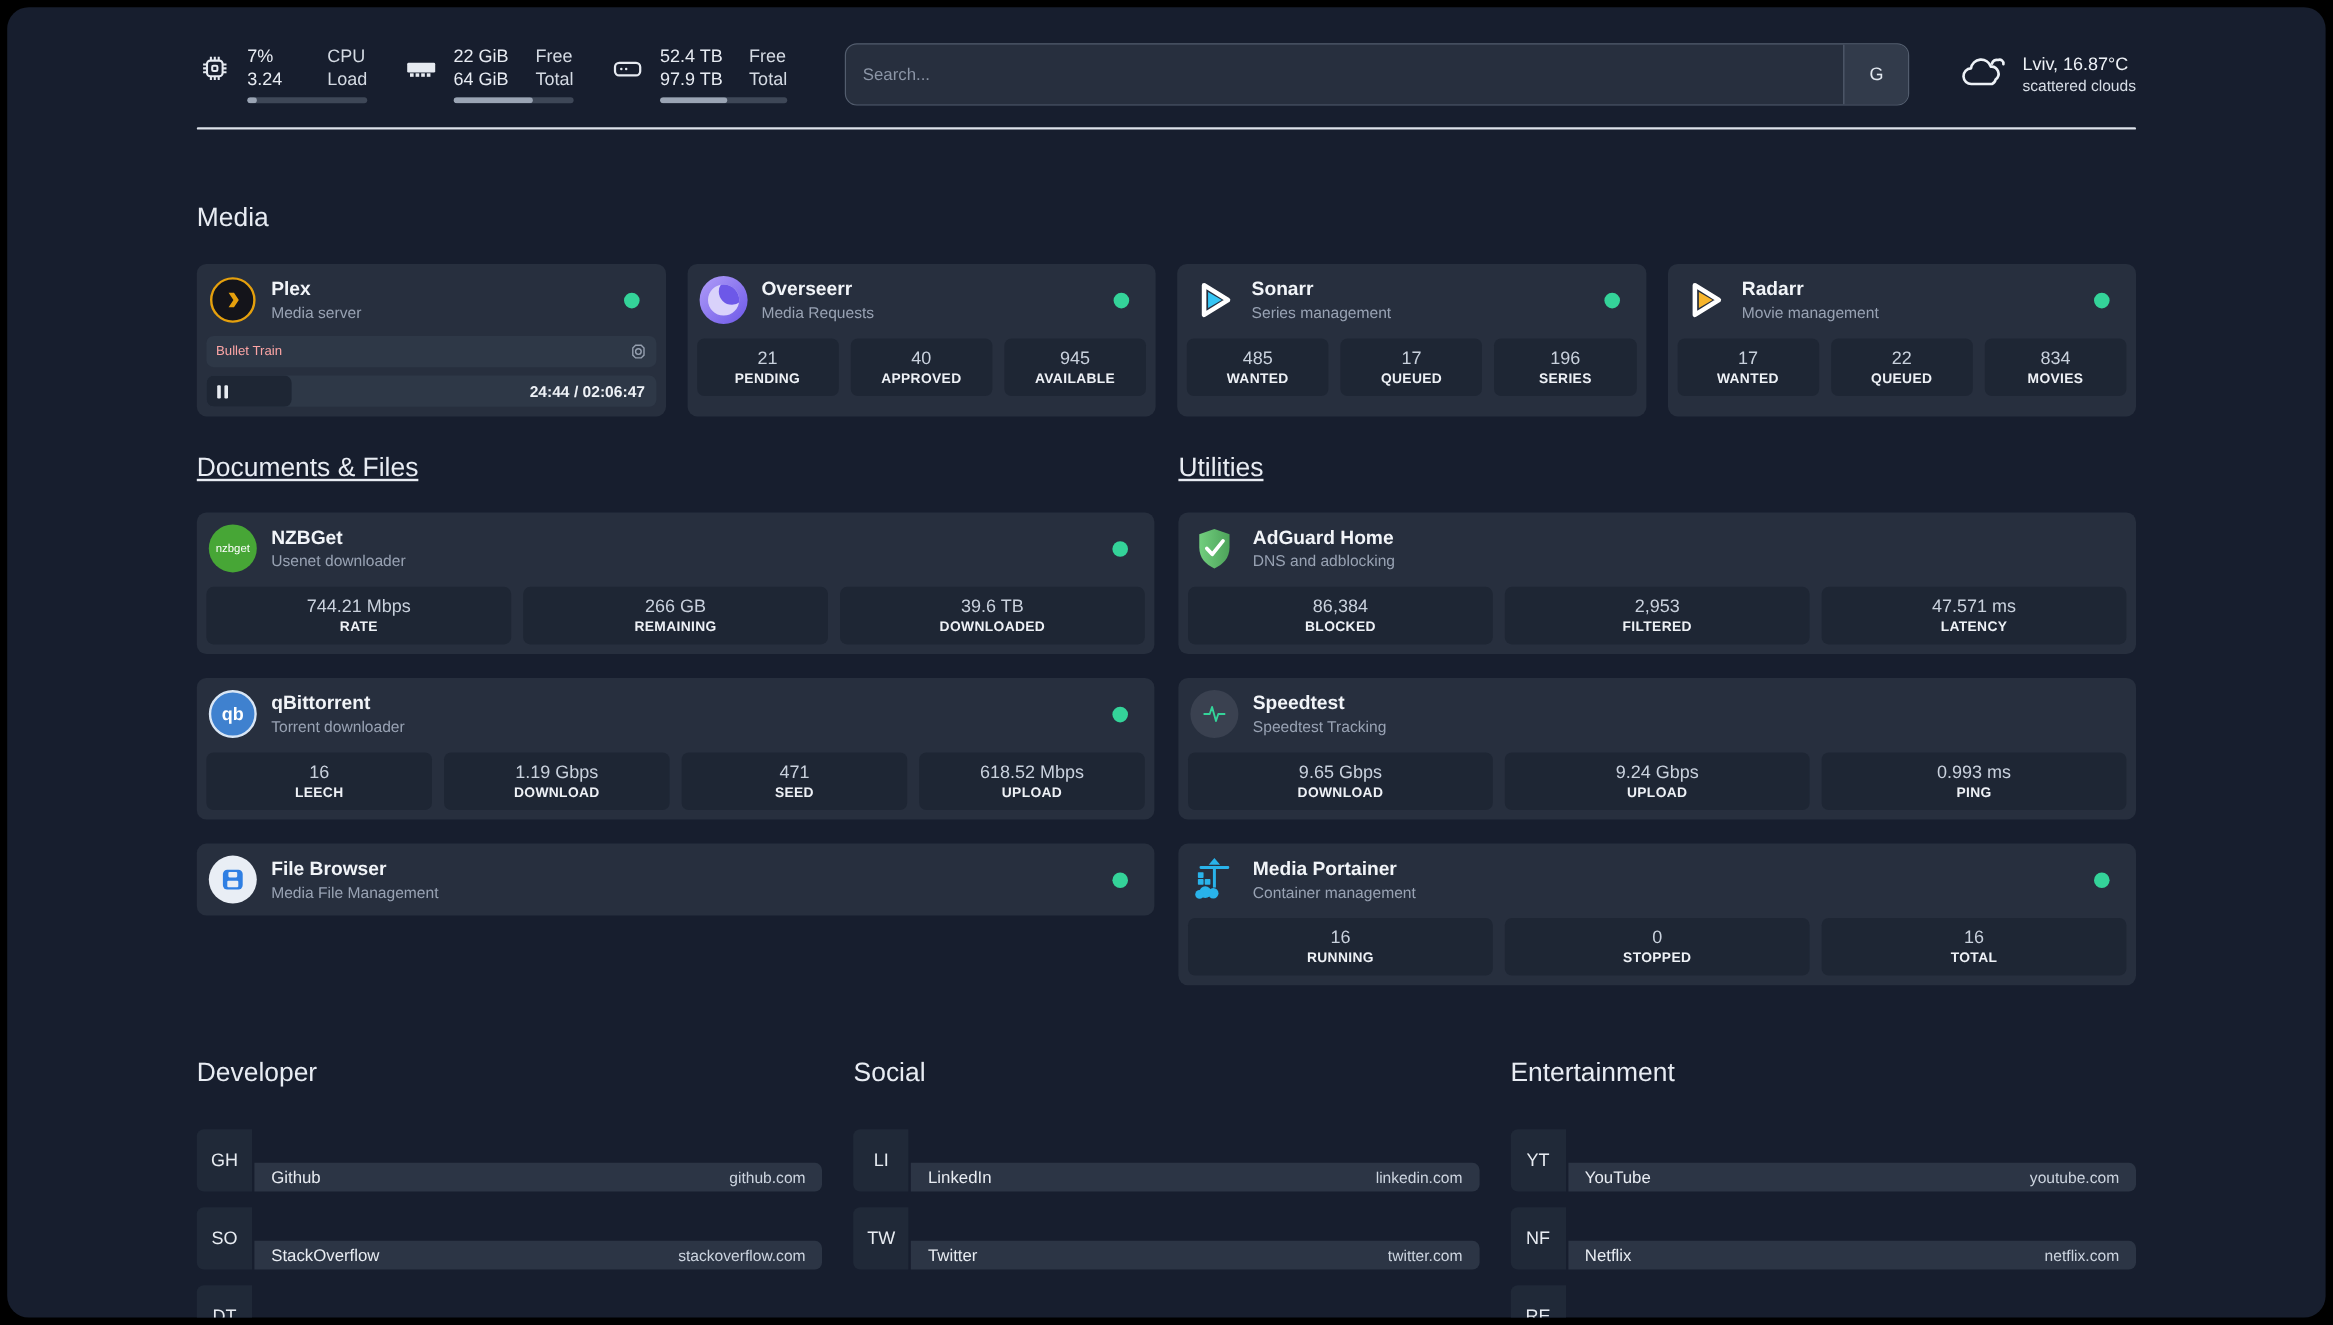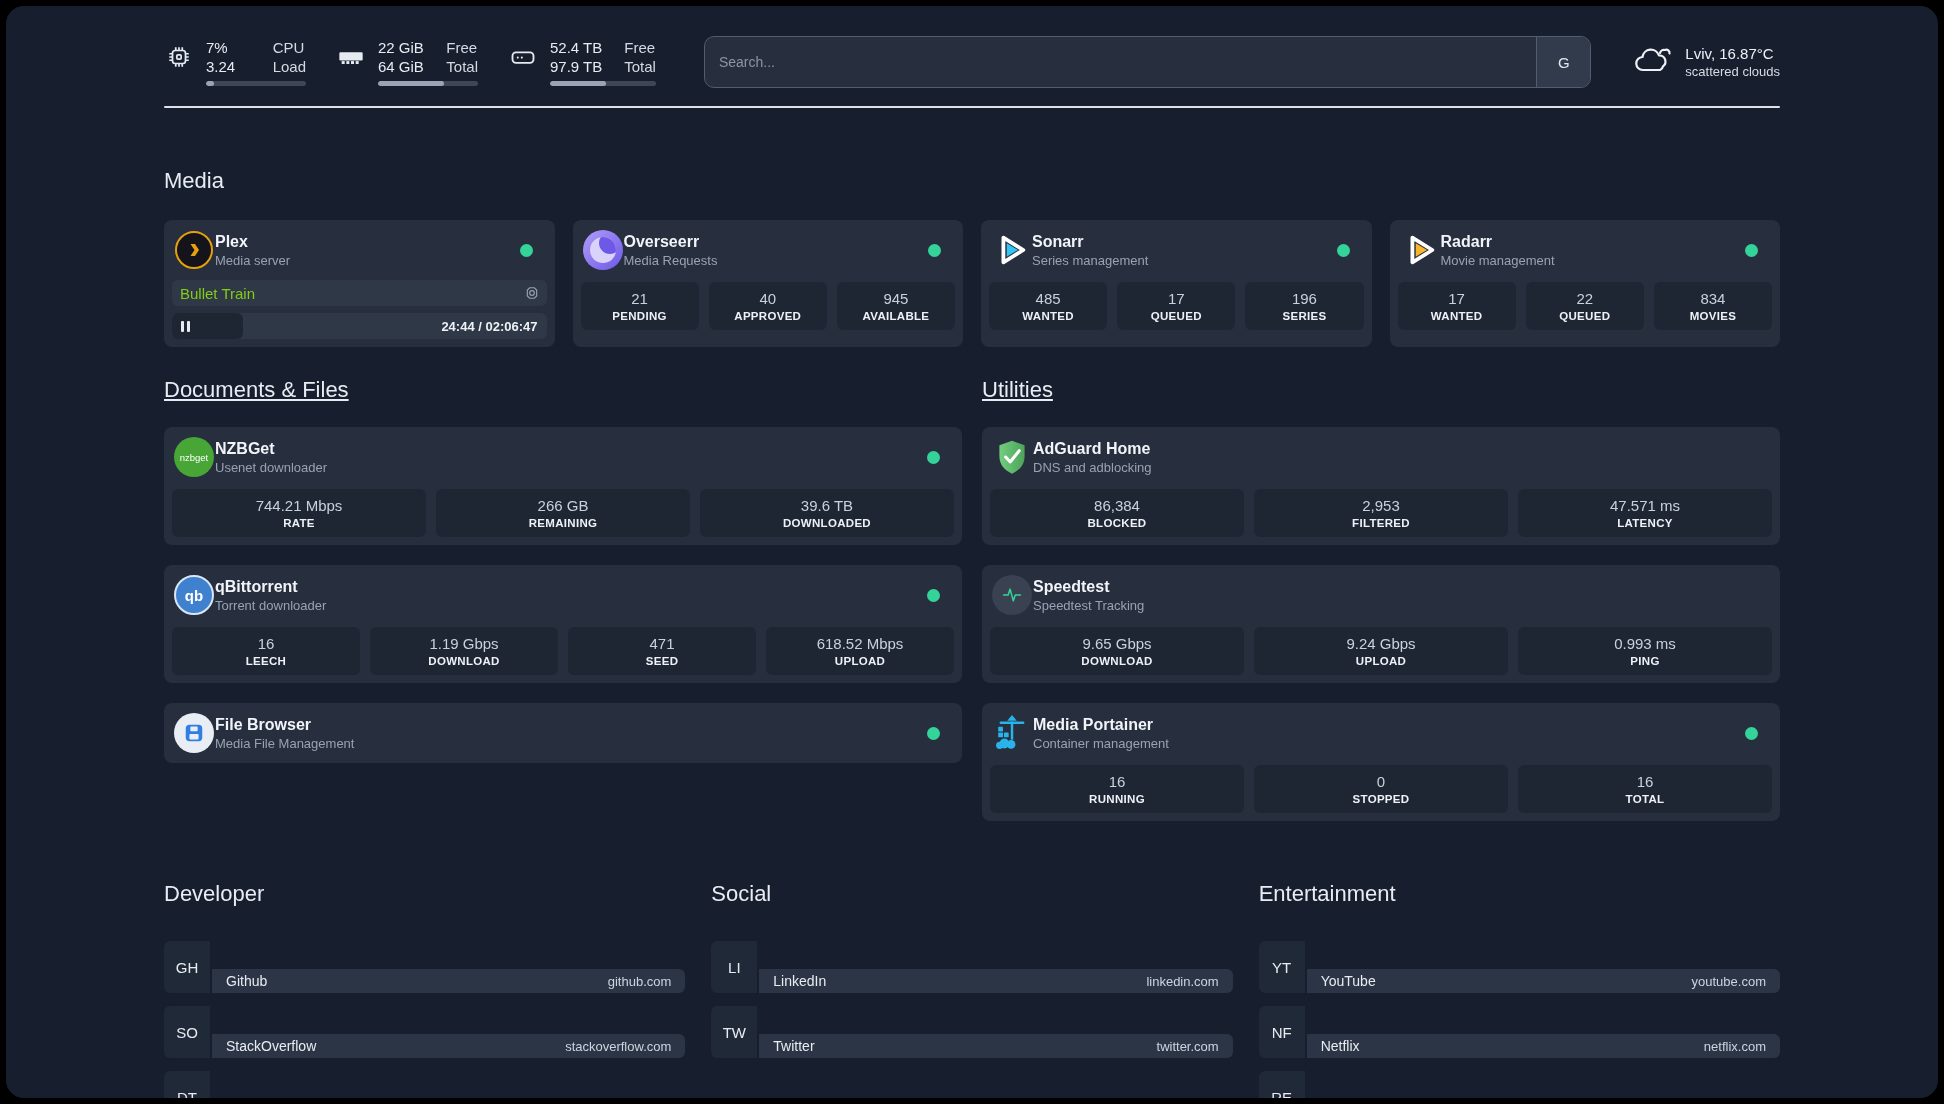--- a/index.html
+++ b/index.html
@@ -30,35 +30,35 @@
   .weather-line1 { font-size:15px; color:#eef1f6; }
   .weather-line2 { font-size:13px; color:#d6dce5; margin-top:2px;text-align:center; }
   .divider { margin-top:18px; height:2px; background:#dde2ea; border-radius:1px; }
 
   
   .section-title { font-size:22px; color:#e8ecf3; font-weight:500; }
   .media-title { margin-top:60px; margin-bottom:26px; }
   .media-grid { display:grid; grid-template-columns:repeat(4,1fr); gap:18px; }
 
   .card { background:#272f3e; border-radius:8px; padding:8px; display:flex; flex-direction:column; }
-  .card-head { display:flex; align-items:center; gap:1px; padding:2px 4px 2px 2px; }
+  .card-head { display:flex; align-items:center; gap:12px; padding:2px 4px 2px 2px; }
   .svc-icon { width:40px; height:40px; flex:0 0 40px; display:flex; align-items:center; justify-content:center; position:relative; }
   .svc-text { flex:1; min-width:0; }
   .svc-name { font-size:16px; font-weight:600; color:#f1f4f8; line-height:20px; }
   .svc-desc { font-size:13px; color:#98a2b3; line-height:17px; }
   .status-dot { width:13px; height:13px; border-radius:50%; background:#34d399; flex:0 0 13px; margin-right:10px; }
   .stats-row { display:flex; gap:10px; margin-top:10px; }
   .stat { flex:1; background:#1e2634; border-radius:6px; padding:7px 4px 8px 4px; text-align:center; }
   .stat-value { font-size:15px; color:#c9d1dd; line-height:19px; }
   .stat-label { font-size:11.5px; font-weight:700; color:#eef1f6; letter-spacing:.3px; margin-top:2px; }
 
   
   .np-title-row { margin-top:8px; background:#2e3847; border-radius:6px; height:26px; display:flex;
                   align-items:center; padding:0 8px; }
-  .np-title { flex:1; font-size:15px; color:#84cc16; }
+  .np-title { flex:1; font-size:11px; color:#fca5a5; }
   .np-cam { color:#96a0b0; display:flex; }
   .np-progress { margin-top:7px; background:#2e3847; border-radius:6px; height:26px; position:relative;
                  display:flex; align-items:center; overflow:hidden; }
   .np-fill { position:absolute; left:0; top:0; bottom:0; background:#1e2634; border-radius:6px; }
   .np-pause { position:relative; display:flex; gap:3px; margin-left:9px; }
   .np-pause i { width:3px; height:11px; background:#e8ecf2; border-radius:1px; display:block; }
   .np-time { position:absolute; right:9px; font-size:13px; font-weight:600; color:#eef1f6; }
 
   .two-col { display:grid; grid-template-columns:1fr 1fr; gap:20px; margin-top:30px; }
   .col-title { margin-bottom:24px;text-decoration:underline; }

